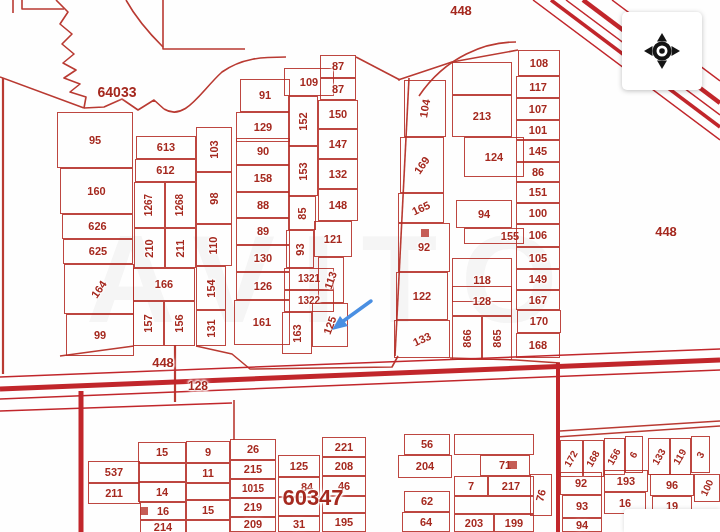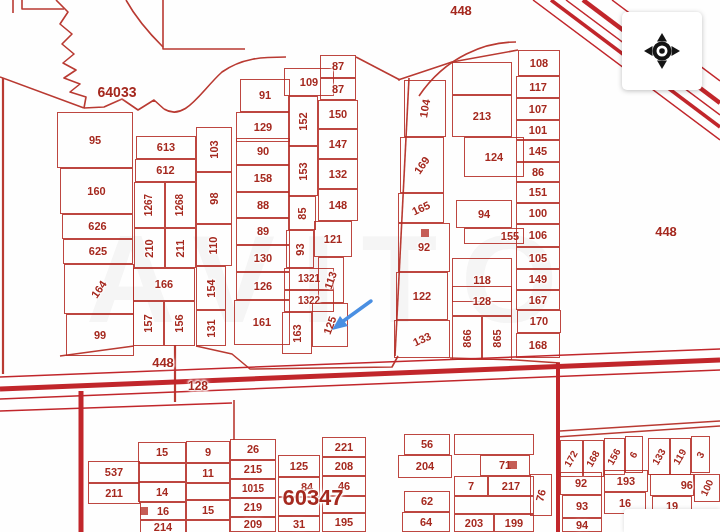--- a/index.html
+++ b/index.html
@@ -414,21 +414,21 @@
       </div>
       <div class="plot" style="left: 691px; top: 436px; width: 19px; height: 37px;">
         <span style="transform: rotate(-60deg); font-size: 10px;">3</span>
       </div>
       <div class="plot" style="left: 560px; top: 472px; width: 42px; height: 23px;">
         <span>92</span>
       </div>
       <div class="plot" style="left: 604px; top: 470px; width: 44px; height: 22px;">
         <span>193</span>
       </div>
-      <div class="plot" style="left: 650px; top: 474px; width: 44px; height: 22px; justify-content: flex-end;">
+      <div class="plot" style="left: 650px; top: 474px; width: 44px; height: 22px;">
         <span>96</span>
       </div>
       <div class="plot" style="left: 694px; top: 474px; width: 26px; height: 28px;">
         <span style="transform: rotate(-65deg); font-size: 10px;">100</span>
       </div>
       <div class="plot" style="left: 562px; top: 495px; width: 40px; height: 23px;">
         <span>93</span>
       </div>
       <div class="plot" style="left: 604px; top: 492px; width: 42px; height: 22px;">
         <span>16</span>

